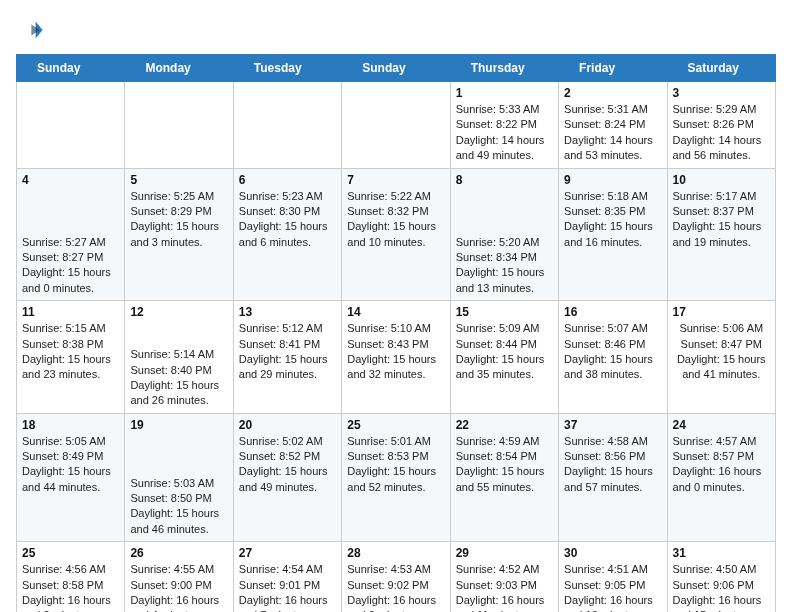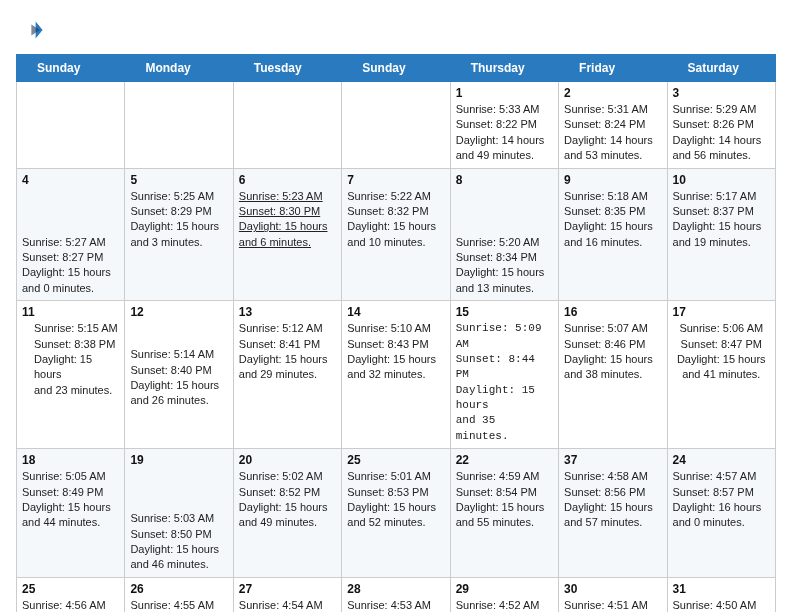--- a/index.html
+++ b/index.html
@@ -159,21 +159,21 @@
         </td>
         <td>
           <div class="day-num">5</div>
           <div class="day-info" style="white-space: pre-line;">Sunrise: 5:25 AM
 Sunset: 8:29 PM
 Daylight: 15 hours
 and 3 minutes.</div>
         </td>
         <td>
           <div class="day-num">6</div>
-          <div class="day-info" style="white-space: pre-line; text-decoration: underline;">Sunrise: 5:23 AM
+          <div class="day-info" style="white-space: pre-line;">Sunrise: 5:23 AM
 Sunset: 8:30 PM
 Daylight: 15 hours
 and 6 minutes.</div>
         </td>
         <td>
           <div class="day-num">7</div>
           <div class="day-info" style="white-space: pre-line;">Sunrise: 5:22 AM
 Sunset: 8:32 PM
 Daylight: 15 hours
 and 10 minutes.</div>
@@ -196,21 +196,21 @@
           <div class="day-num">10</div>
           <div class="day-info" style="white-space: pre-line;">Sunrise: 5:17 AM
 Sunset: 8:37 PM
 Daylight: 15 hours
 and 19 minutes.</div>
         </td>
       </tr>
       <tr>
         <td>
           <div class="day-num">11</div>
-          <div class="day-info" style="white-space: pre-line; margin-left: 12px;">Sunrise: 5:15 AM
+          <div class="day-info" style="white-space: pre-line;">Sunrise: 5:15 AM
 Sunset: 8:38 PM
 Daylight: 15 hours
 and 23 minutes.</div>
         </td>
         <td>
           <div class="day-num">12</div>
           <div class="day-info" style="white-space: pre-line; margin-top: 28px;">Sunrise: 5:14 AM
 Sunset: 8:40 PM
 Daylight: 15 hours
 and 26 minutes.</div>
@@ -224,21 +224,21 @@
         </td>
         <td>
           <div class="day-num">14</div>
           <div class="day-info" style="white-space: pre-line;">Sunrise: 5:10 AM
 Sunset: 8:43 PM
 Daylight: 15 hours
 and 32 minutes.</div>
         </td>
         <td>
           <div class="day-num">15</div>
-          <div class="day-info" style="white-space: pre-line; font-family: Liberation Mono, monospace;">Sunrise: 5:09 AM
+          <div class="day-info" style="white-space: pre-line;">Sunrise: 5:09 AM
 Sunset: 8:44 PM
 Daylight: 15 hours
 and 35 minutes.</div>
         </td>
         <td>
           <div class="day-num">16</div>
           <div class="day-info" style="white-space: pre-line;">Sunrise: 5:07 AM
 Sunset: 8:46 PM
 Daylight: 15 hours
 and 38 minutes.</div>

